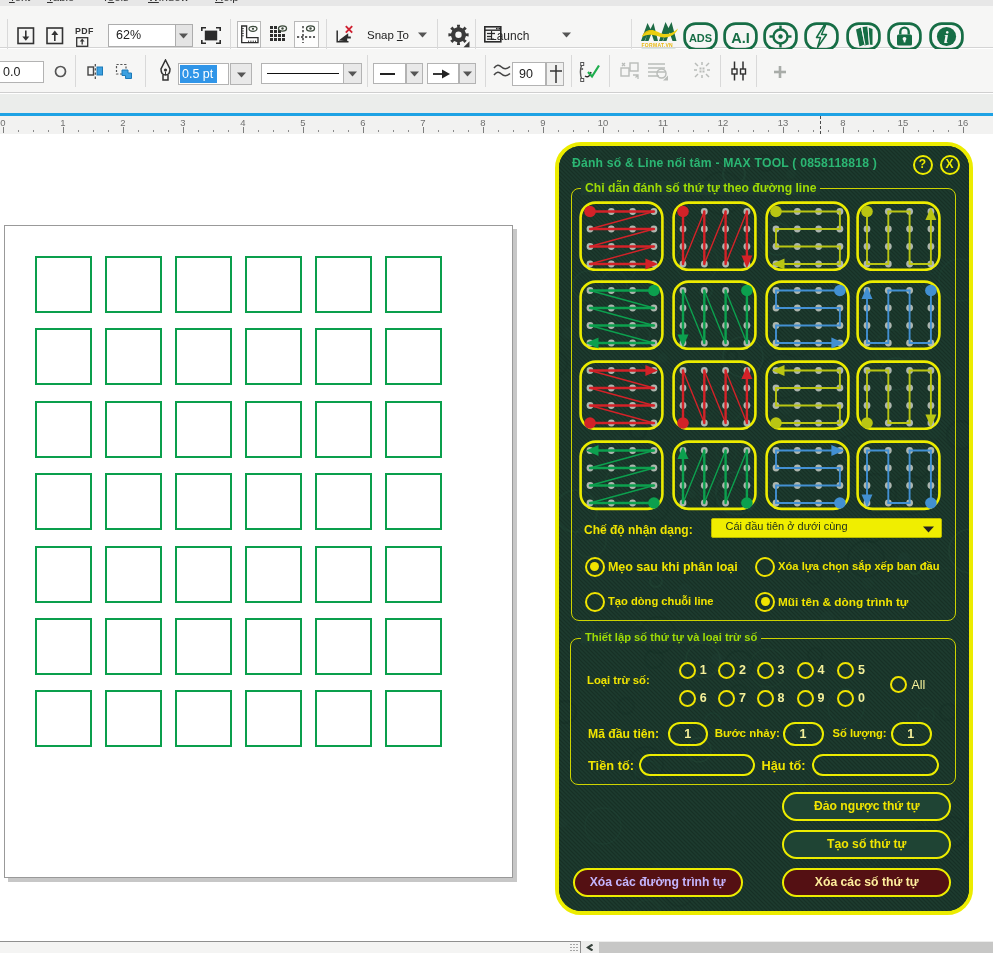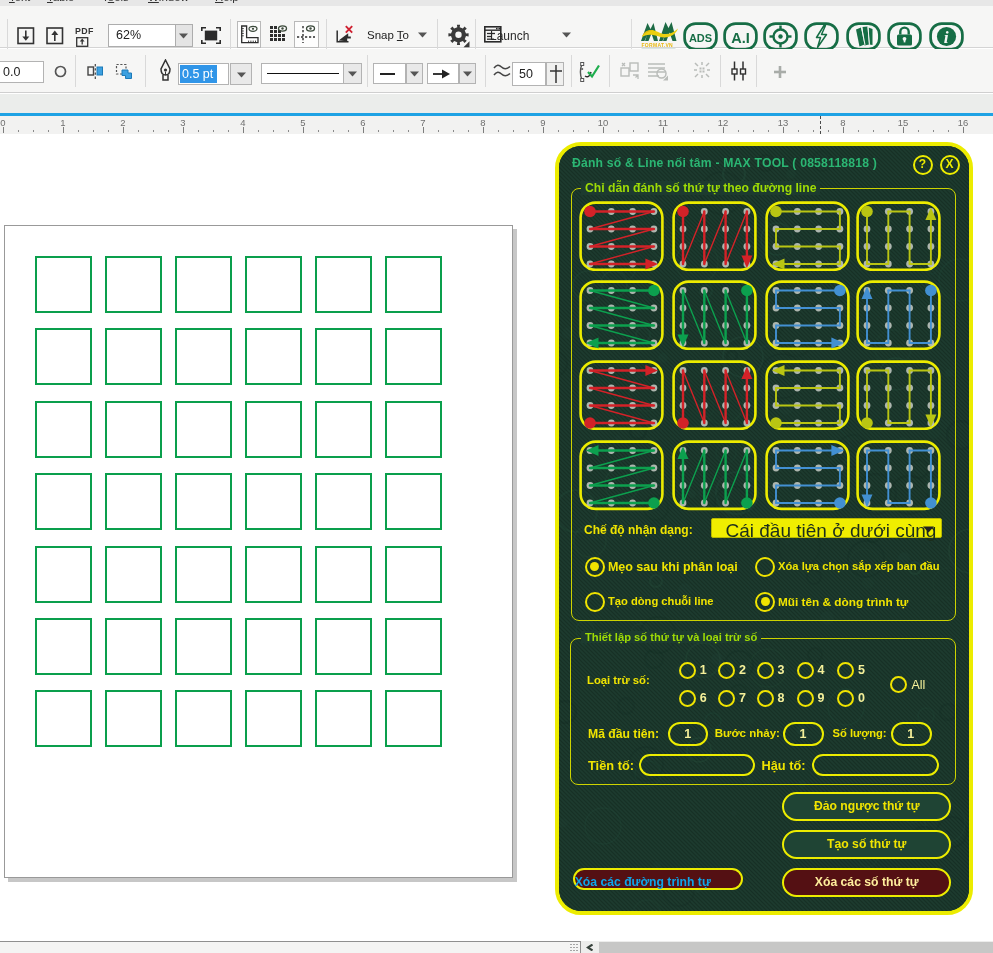--- a/index.html
+++ b/index.html
@@ -240,21 +240,21 @@
         <svg width="9" height="6" style="position:absolute;left:3px;top:7px" viewBox="0 0 9 6">
           <polygon points="0,0.5 9,0.5 4.5,5.5" fill="#555"></polygon>
         </svg>
       </div>
       <div style="position:absolute;left:485px;top:6px;width:1px;height:32px;background:#d9d9d9"></div>
       <svg class="abs" style="left:493px;top:13px" width="18" height="17" viewBox="0 0 18 17">
 <path d="M1 6 C3.5 2.5, 6 2.5, 8.5 5 C11 7.5, 13.5 7.5, 17 4.5" fill="none" stroke="#444" stroke-width="1.5"></path>
 <path d="M1 13 C3.5 9.5, 6 9.5, 8.5 12 C11 14.5, 13.5 14.5, 17 11.5" fill="none" stroke="#444" stroke-width="1.5"></path>
       </svg>
       <div style="position:absolute;left:512px;top:12.5px;width:34px;height:24px;background:#fff;border:1px solid #b3b3b3">
-        <div style="position:absolute;left:6px;top:4px;font-size:12.5px;color:#222">50</div>
+        <div style="position:absolute;left:6px;top:4px;font-size:12.5px;color:#222">90</div>
       </div>
       <div style="position:absolute;left:546px;top:12.5px;width:18px;height:24px;background:#f0f0ef;border:1px solid #b3b3b3">
         <svg width="14" height="18" style="position:absolute;left:1.5px;top:2.5px" viewBox="0 0 14 18">
           <line x1="7" y1="0" x2="7" y2="18" stroke="#333" stroke-width="1.5"></line>
           <line x1="1" y1="6" x2="13" y2="6" stroke="#333" stroke-width="1.5"></line>
         </svg>
       </div>
       <div style="position:absolute;left:571px;top:6px;width:1px;height:32px;background:#d9d9d9"></div>
       <svg class="abs" style="left:579px;top:11px" width="23" height="24" viewBox="0 0 23 24">
 <path d="M3 4 C1 9, 1 15, 3 20" fill="none" stroke="#555" stroke-width="1.4"></path>
@@ -1040,21 +1040,21 @@
           <line x1="53.6" y1="10.5" x2="53.6" y2="63.0" stroke="#4290d2" stroke-width="1.9" stroke-linecap="round"></line>
           <line x1="53.6" y1="63.0" x2="32.3" y2="63.0" stroke="#4290d2" stroke-width="1.9" stroke-linecap="round"></line>
           <line x1="32.3" y1="63.0" x2="32.3" y2="10.5" stroke="#4290d2" stroke-width="1.9" stroke-linecap="round"></line>
           <line x1="32.3" y1="10.5" x2="11.0" y2="10.5" stroke="#4290d2" stroke-width="1.9" stroke-linecap="round"></line>
           <line x1="11.0" y1="10.5" x2="11.0" y2="63.0" stroke="#4290d2" stroke-width="1.9" stroke-linecap="round"></line>
           <polygon points="11.0,67.0 5.5,54.5 16.5,54.5" fill="#4290d2"></polygon>
           <circle cx="74.9" cy="63.0" r="5.8" fill="#4290d2"></circle>
         </svg></div>
       <div style="position:absolute;left:25px;top:377px;font-size:12px;font-weight:bold;color:#f0e400;white-space:nowrap">Chế độ nhận dạng:</div>
       <div style="position:absolute;left:151.5px;top:372.3px;width:231px;height:20.5px;background:#f0ee00;border:1.5px solid #b8b800;border-radius:2px">
-        <div style="position:absolute;left:14px;top:1.5px;font-size:19px;color:#1c2e1c;white-space:nowrap">Cái đầu tiên ở dưới cùng</div>
+        <div style="position:absolute;left:14px;top:1.5px;font-size:11px;color:#1c2e1c;white-space:nowrap">Cái đầu tiên ở dưới cùng</div>
         <svg width="11" height="7" style="position:absolute;right:7px;top:7px" viewBox="0 0 11 7">
           <polygon points="0,0.5 11,0.5 5.5,6.5" fill="#222"></polygon>
         </svg>
       </div>
       <div style="position:absolute;left:25.9px;top:411.2px;width:20px;height:20px;border:2.5px solid #f0e400;border-radius:50%"></div>
       <div style="position:absolute;left:31.4px;top:416.7px;width:9px;height:9px;background:#f0e400;border-radius:50%"></div>
       <div style="position:absolute;left:48.9px;top:414.2px;font-size:12.5px;font-weight:bold;color:#f0e400;white-space:nowrap">Mẹo sau khi phân loại</div>
       <div style="position:absolute;left:196.0px;top:411.2px;width:20px;height:20px;border:2.5px solid #f0e400;border-radius:50%"></div>
       <div style="position:absolute;left:219.0px;top:414.2px;font-size:11.2px;font-weight:bold;color:#f0e400;white-space:nowrap">Xóa lựa chọn sắp xếp ban đầu</div>
       <div style="position:absolute;left:25.9px;top:446.1px;width:20px;height:20px;border:2.5px solid #f0e400;border-radius:50%"></div>
@@ -1098,15 +1098,15 @@
       <div style="position:absolute;left:273.6px;top:581px;font-size:11.2px;font-weight:bold;color:#f0e400;white-space:nowrap">Số lượng:</div>
       <div style="position:absolute;left:331.6px;top:576.1px;width:41.4px;height:24px;border:2.4px solid #ecec00;border-radius:12.0px">
         <div style="position:absolute;left:0;top:3.0px;width:36.4px;text-align:center;font-size:12.5px;font-weight:bold;color:#f5f09a">1</div>
       </div>
       <div style="position:absolute;left:29px;top:612.5px;font-size:12.8px;font-weight:bold;color:#f0e400;white-space:nowrap">Tiền tố:</div>
       <div style="position:absolute;left:80.4px;top:608.8px;width:115.6px;height:22px;border:2.4px solid #ecec00;border-radius:11.0px"></div>
       <div style="position:absolute;left:202.5px;top:612.5px;font-size:12.8px;font-weight:bold;color:#f0e400;white-space:nowrap">Hậu tố:</div>
       <div style="position:absolute;left:253.1px;top:608.8px;width:126.5px;height:22px;border:2.4px solid #ecec00;border-radius:11.0px"></div>
       <div style="position:absolute;left:223.1px;top:646.7px;width:169.2px;height:29px;background:#1f4434;border:2.5px solid #ecec00;border-radius:15px;text-align:center;font-size:12.2px;font-weight:bold;color:#f0e400;line-height:24.5px;white-space:nowrap">Đảo ngược thứ tự</div>
       <div style="position:absolute;left:223.1px;top:684.8px;width:169.2px;height:29px;background:#1f4434;border:2.5px solid #ecec00;border-radius:15px;text-align:center;font-size:12.2px;font-weight:bold;color:#f0e400;line-height:24.5px;white-space:nowrap">Tạo số thứ tự</div>
-      <div style="position:absolute;left:13.7px;top:722.9px;width:170px;height:22px;background:#541013;border:2.5px solid #ecec00;border-radius:15px;font-size:12.2px;font-weight:bold;color:#0ea5e9;line-height:24.5px;white-space:nowrap">Xóa các đường trình tự</div>
+      <div style="position:absolute;left:13.7px;top:722.9px;width:170px;height:29px;background:#541013;border:2.5px solid #ecec00;border-radius:15px;text-align:center;font-size:12.2px;font-weight:bold;color:#c4b5fd;line-height:24.5px;white-space:nowrap">Xóa các đường trình tự</div>
       <div style="position:absolute;left:223.1px;top:722.9px;width:169.2px;height:29px;background:#541013;border:2.5px solid #ecec00;border-radius:15px;text-align:center;font-size:12.2px;font-weight:bold;color:#ffee9c;line-height:24.5px;white-space:nowrap">Xóa các số thứ tự</div>
     </div>
   </div>
 </body></html>

